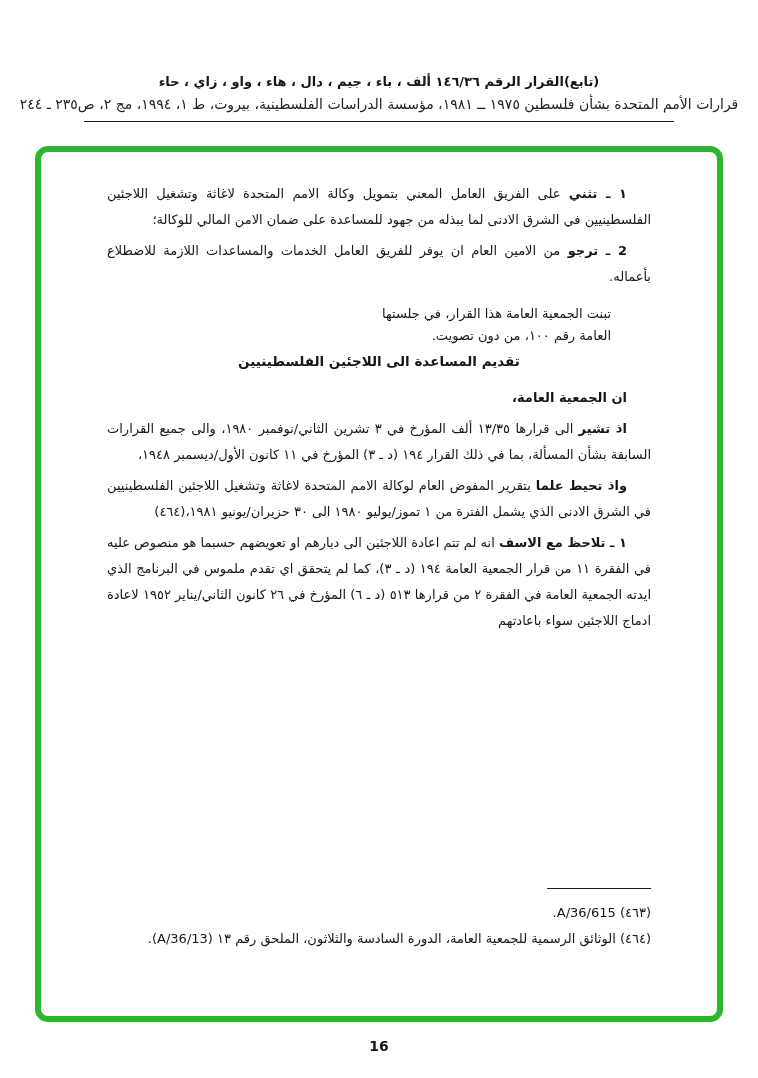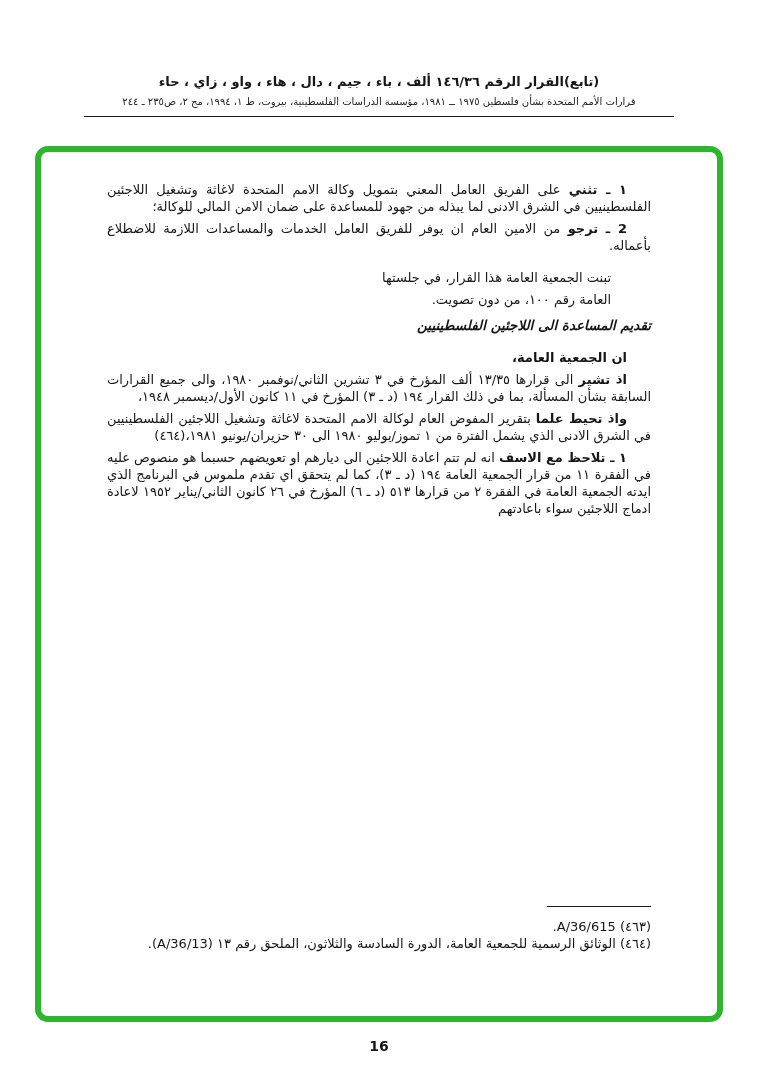--- a/index.html
+++ b/index.html
@@ -10,54 +10,53 @@
     background: #ffffff;
     color: #161616;
     font-family: "DejaVu Sans", sans-serif;
     position: relative;
     overflow: hidden;
   }
 
   
   .page-header { direction: rtl; text-align: center; padding-top: 74px; }
   .header-title { font-size: 13px; font-weight: 700; }
-  .header-source { font-size: 10px; margin-top: 7px; color: #222; }
+  .header-source { font-size: 14px; margin-top: 7px; color: #222; }
   .header-rule { width: 590px; height: 1px; background: #1a1a1a; margin: 9px auto 0 auto; }
 
   
   .frame {
     position: absolute;
     left: 35px; top: 146px;
     width: 688px; height: 876px;
     border: 6px solid var(--border-green, #2db52d);
     border-radius: 13px;
     padding: 24px 66px 0 66px;
     direction: rtl;
     background: #ffffff;
   }
 
-  .frame p { font-size: 13px; line-height: 17px; text-align: justify; margin: 0; }
+  .frame p { font-size: 13px; line-height: 26px; text-align: justify; margin: 0; }
   p.indented { text-indent: 24px; margin-top: 5px; }
   .lead { font-weight: 700; }
 
   p.adoption {
     width: 240px;
     margin: 13px 40px 6px auto;
     text-align: right;
     line-height: 22px;
   }
 
   .section-letter {
     font-size: 13.5px; font-weight: 700; text-align: center;
     margin: 24px 0 10px 0;
   }
   .section-title {
-    font-size: 13.5px; font-weight: 700; text-align: right;
+    font-size: 13.5px; font-weight: 700; text-align: center;
     margin: 4px 0 16px 0;
-    font-style: italic;
   }
   p.opening { font-weight: 700; text-indent: 24px; margin: 6px 0 2px 0; }
 
   
   .footnotes {
     position: absolute;
     right: 66px; left: 66px; bottom: 64px;
     direction: rtl;
   }
   .footnote-rule { width: 104px; height: 1px; background: #1a1a1a; margin: 0 0 11px auto; }

